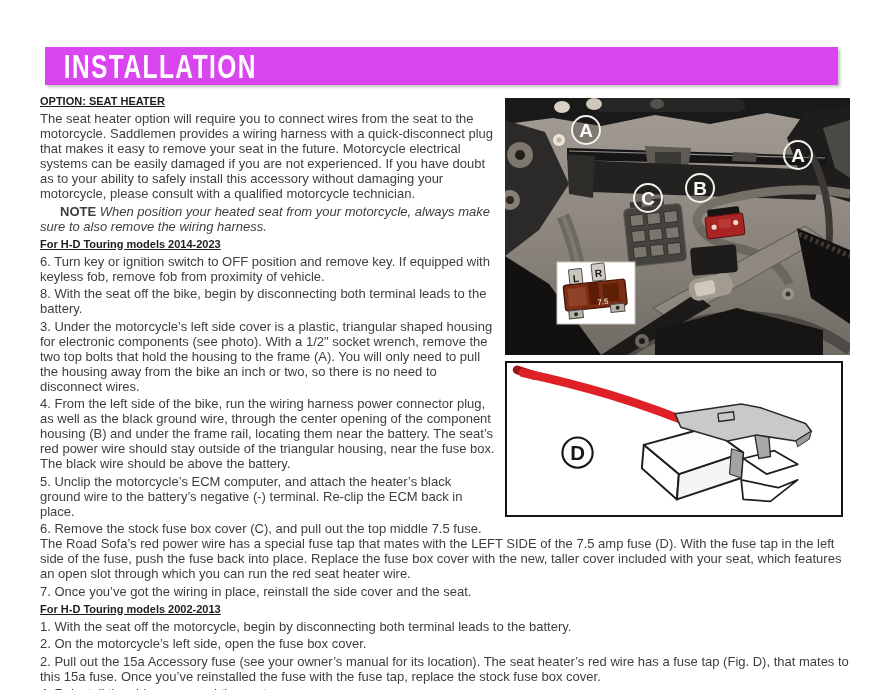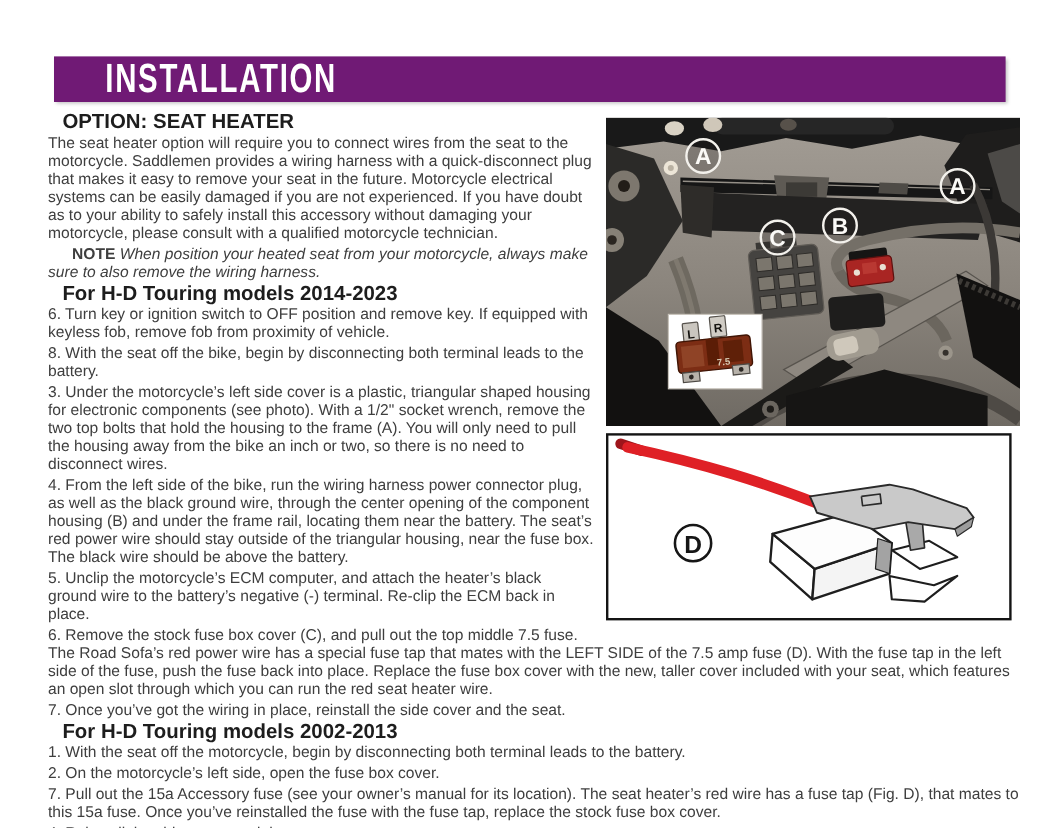--- a/index.html
+++ b/index.html
@@ -1,31 +1,31 @@
 <!DOCTYPE html>
 <html><head>
 <meta charset="utf-8">
 <style>
   html,body{margin:0;padding:0;background:#ffffff;}
   body{width:883px;height:690px;font-family:"Liberation Sans",sans-serif;}
   .page{position:relative;width:883px;height:690px;background:#fff;overflow:hidden;}
 
-  .title-bar{margin:47px 45px 0 45px;height:38px;background:#701a75;
-             box-shadow:2px 2px 3px rgba(0,0,0,0.25);display:flex;align-items:center;padding-left:24px;}
+  .title-bar{margin:47px 45px 0 45px;height:38px;background:#d946ef;
+             box-shadow:2px 2px 3px rgba(0,0,0,0.25);display:flex;align-items:center;}
   .title-bar .title{color:#fff;font-weight:bold;font-size:34px;letter-spacing:2px;
              padding-left:26px;display:inline-block;transform:scaleX(0.72);
              transform-origin:0 50%;white-space:nowrap;line-height:38px;}
 
   .content{margin:9px 33px 0 40px;color:#3e3e3e;font-size:13px;line-height:15px;}
 
   .figures{float:right;width:345px;margin:4px 0 12px 10px;}
   .photo-box{width:345px;height:257px;overflow:hidden;}
   .d-box{width:334px;height:152px;border:2px solid #141414;background:#fff;margin-top:6px;overflow:hidden;}
 
-  h3{font-size:17px;line-height:15px;font-weight:bold;color:#1d1d1d;margin:3px 0 2px 12px;}
+  h3{font-size:11px;line-height:15px;font-weight:bold;color:#1d1d1d;margin:3px 0 2px 0;text-decoration:underline;}
   p{margin:0 0 2.5px 0;}
   .note i{font-style:italic;}
   .note b{font-style:normal;font-weight:bold;margin-left:20px;}
 
   svg text{font-family:"Liberation Sans",sans-serif;}
   .circ-letter{fill:#fbfaf7;font-weight:bold;font-size:19px;text-anchor:middle;}
   .d-letter{fill:#161616;font-weight:bold;font-size:21px;text-anchor:middle;}
 </style>
 </head>
 <body>
@@ -213,16 +213,16 @@
     <p>8. With the seat off the bike, begin by disconnecting both terminal leads to the battery.</p>
     <p>3. Under the motorcycle’s left side cover is a plastic, triangular shaped housing for electronic components (see photo). With a 1/2" socket wrench, remove the two top bolts that hold the housing to the frame (A). You will only need to pull the housing away from the bike an inch or two, so there is no need to disconnect wires.</p>
     <p>4. From the left side of the bike, run the wiring harness power connector plug, as well as the black ground wire, through the center opening of the component housing (B) and under the frame rail, locating them near the battery. The seat’s red power wire should stay outside of the triangular housing, near the fuse box. The black wire should be above the battery.</p>
     <p>5. Unclip the motorcycle’s ECM computer, and attach the heater’s black ground wire to the battery’s negative (-) terminal. Re-clip the ECM back in place.</p>
     <p>6. Remove the stock fuse box cover (C), and pull out the top middle 7.5 fuse. The Road Sofa’s red power wire has a special fuse tap that mates with the LEFT SIDE of the 7.5 amp fuse (D). With the fuse tap in the left side of the fuse, push the fuse back into place. Replace the fuse box cover with the new, taller cover included with your seat, which features an open slot through which you can run the red seat heater wire.</p>
     <p>7. Once you’ve got the wiring in place, reinstall the side cover and the seat.</p>
 
     <h3>For H-D Touring models 2002-2013</h3>
     <p>1. With the seat off the motorcycle, begin by disconnecting both terminal leads to the battery.</p>
     <p>2. On the motorcycle’s left side, open the fuse box cover.</p>
-    <p>7. Pull out the 15a Accessory fuse (see your owner’s manual for its location). The seat heater’s red wire has a fuse tap (Fig. D), that mates to this 15a fuse. Once you’ve reinstalled the fuse with the fuse tap, replace the stock fuse box cover.</p>
+    <p>2. Pull out the 15a Accessory fuse (see your owner’s manual for its location). The seat heater’s red wire has a fuse tap (Fig. D), that mates to this 15a fuse. Once you’ve reinstalled the fuse with the fuse tap, replace the stock fuse box cover.</p>
     <p>4. Reinstall the side cover, and the seat.</p>
   </div>
 </div>
 
 </body></html>

